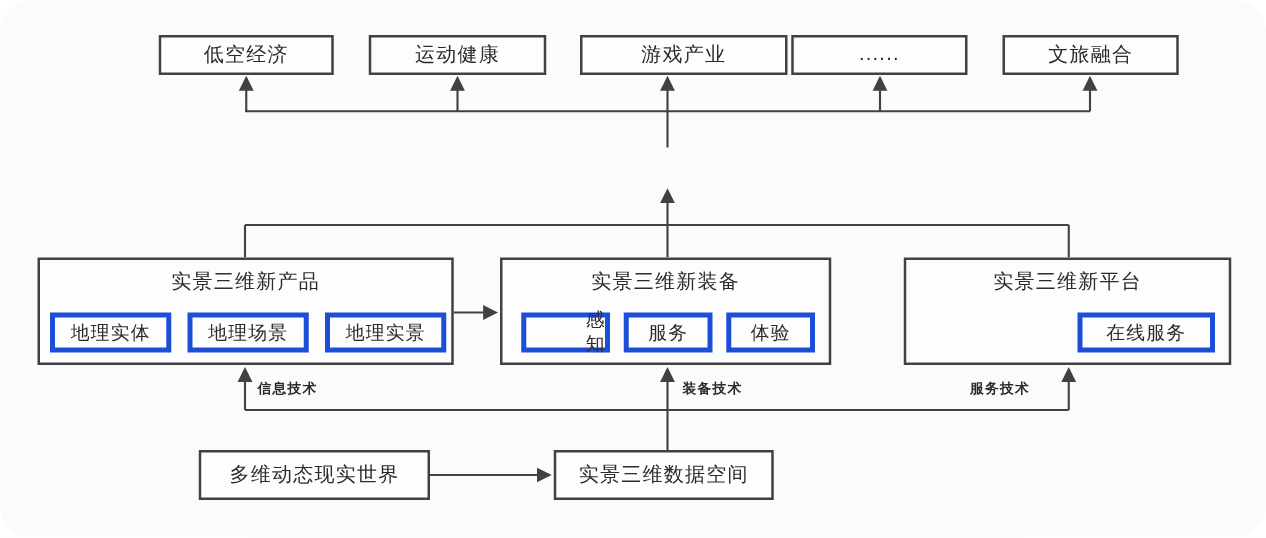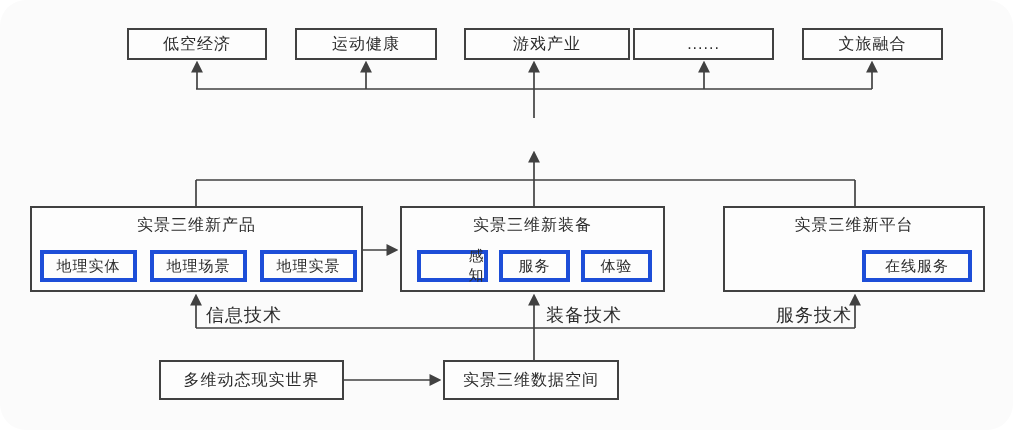--- a/index.html
+++ b/index.html
@@ -57,22 +57,22 @@
     display: flex;
     align-items: center;
     justify-content: center;
     font-size: 15px;
     letter-spacing: 1px;
   }
   .bottom-box { top: 360px; height: 40px; }
   .tech-label {
     position: absolute;
     top: 303px;
-    font-size: 18px;
-    font-weight: normal;
+    font-size: 11px;
+    font-weight: bold;
     letter-spacing: 1px;
     color: #2b2b2b;
     white-space: nowrap;
   }
 </style>
 </head>
 <body>
 
 <div id="canvas">
 

